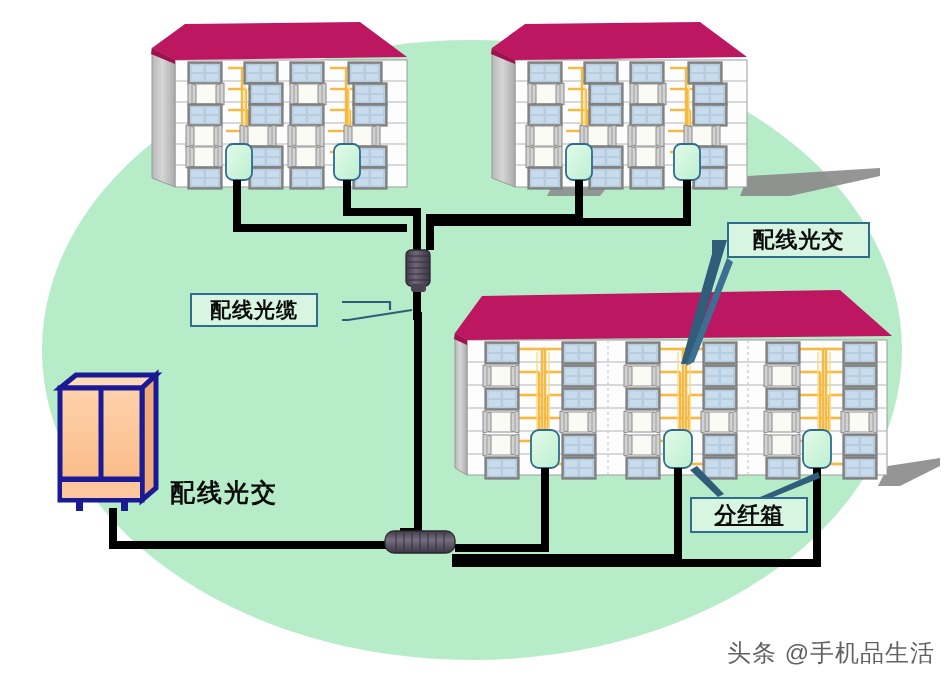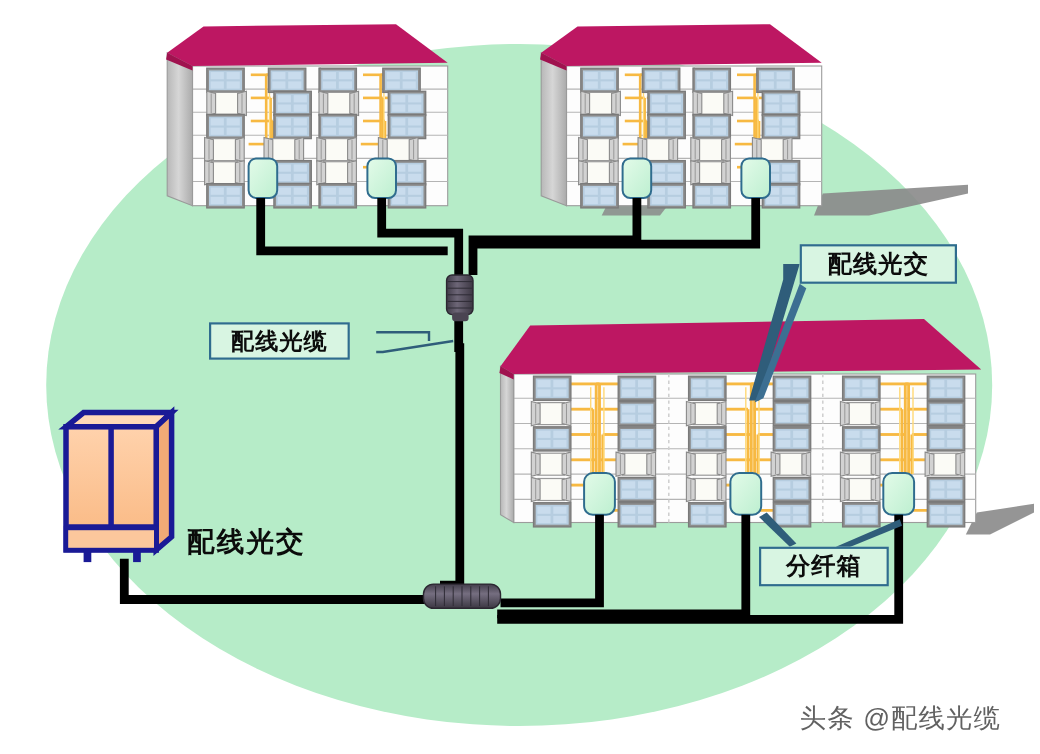--- a/index.html
+++ b/index.html
@@ -28,21 +28,21 @@
     color: #0c0c0c;
     font-weight: bold;
     letter-spacing: 1px;
     display: flex;
     align-items: center;
     justify-content: center;
     white-space: nowrap;
   }
   #lbl-peixian  { left: 190px; top: 293px; width: 128px; height: 34px; font-size: 21px; }
   #lbl-ruhu     { left: 727px; top: 222px; width: 143px; height: 36px; font-size: 22px; }
-  #lbl-fenxian  { left: 690px; top: 497px; width: 118px; height: 36px; font-size: 22px; }
+  #lbl-fenxian  { left: 690px; top: 497px; width: 118px; height: 36px; font-size: 22px; text-decoration: underline; }
   .plain-text {
     position: absolute;
     color: #0b0b0b;
     font-weight: bold;
     white-space: nowrap;
   }
   #lbl-guangjiao { left: 170px; top: 465px; font-size: 25px; letter-spacing: 2px; margin-top: 11px; }
   #lbl-community {
     left: 360px; top: 607px;
     font-size: 33px;
@@ -508,14 +508,14 @@
 
   <div class="callout" id="lbl-peixian">配线光缆</div>
 
   <div class="callout" id="lbl-ruhu">配线光交</div>
 
   <div class="callout" id="lbl-fenxian">分纤箱</div>
 
   <div class="plain-text" id="lbl-guangjiao">配线光交</div>
 
 
-  <div id="watermark">头条 @配线光缆</div>
+  <div id="watermark">头条 @手机品生活</div>
 </div>
 
 </body></html>

